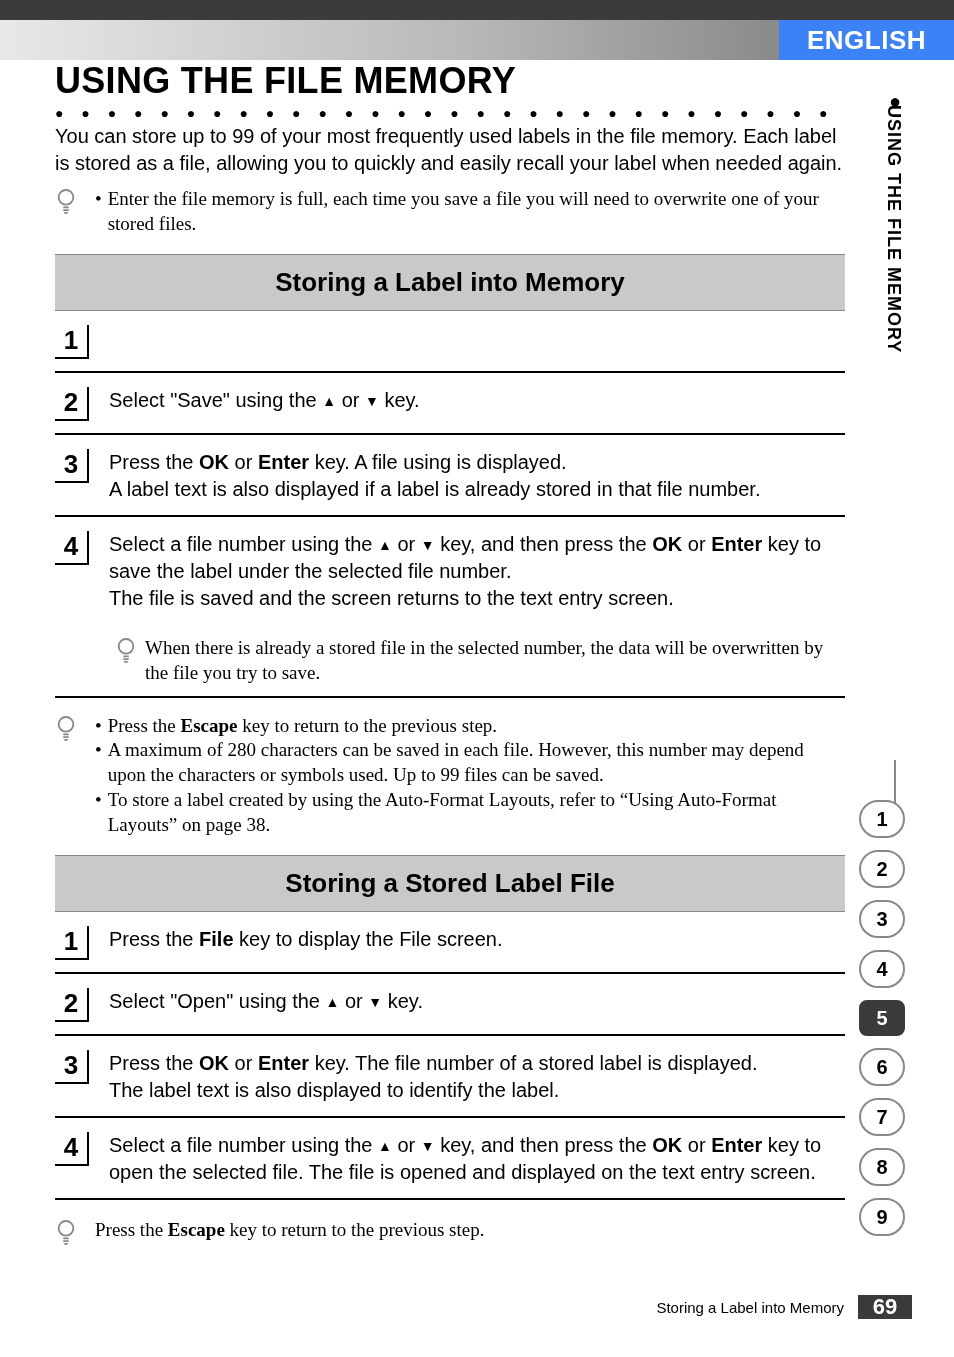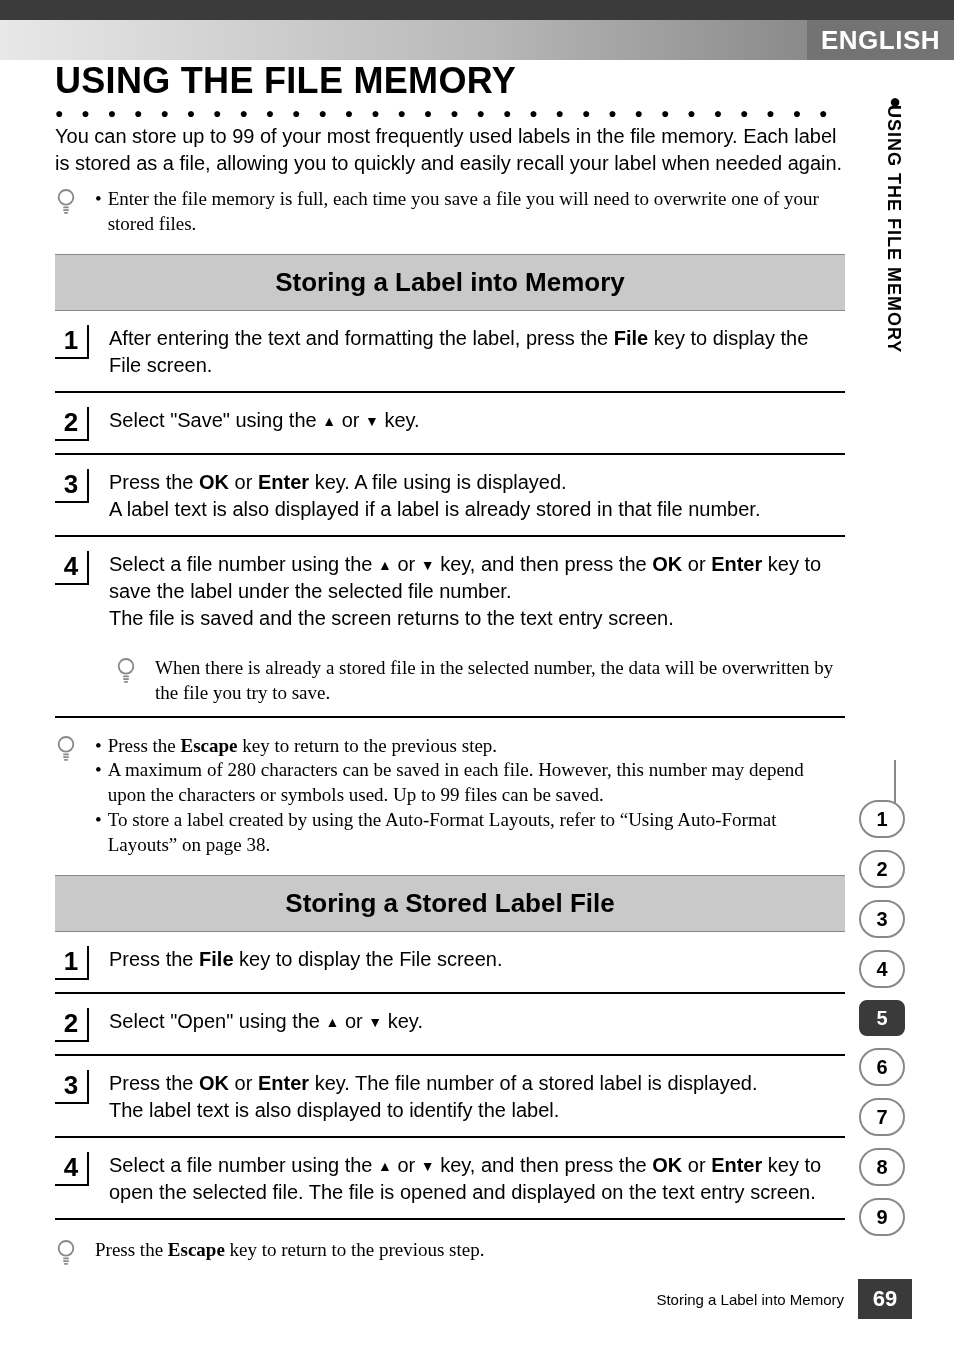--- a/index.html
+++ b/index.html
@@ -1,50 +1,50 @@
 <!DOCTYPE html>
 <html><head>
 <meta charset="utf-8">
 <style>
   * { box-sizing: border-box; margin: 0; padding: 0; }
   html, body { width: 954px; height: 1357px; font-family: Arial, Helvetica, sans-serif; background: #fff; color: #000; }
   .page { position: relative; width: 954px; height: 1357px; }
   .top-strip { height: 20px; background: #3b3b3b; }
   .header-row { display: flex; height: 40px; }
   .header-gradient { flex: 1; background: linear-gradient(to right, #e8e8e8 0%, #b8b8b8 60%, #8a8a8a 100%); }
-  .header-lang { width: 147px; background: #737373; color: #fff; font-weight: 900; font-size: 26px; display: flex; align-items: center; justify-content: center; letter-spacing: 0.5px; }
+  .header-lang { width: 175px; background: #3b82f6; color: #fff; font-weight: 900; font-size: 26px; display: flex; align-items: center; justify-content: center; letter-spacing: 0.5px; }
   .content { position: absolute; left: 55px; top: 60px; width: 790px; }
   .title { font-size: 36px; font-weight: 700; letter-spacing: 0.3px; }
   .dots { color: #000; letter-spacing: 7px; font-size: 14px; margin-top: 3px; overflow: hidden; white-space: nowrap; }
   .intro { font-size: 20px; line-height: 1.35; margin-top: 2px; }
   .note-block { display: flex; gap: 12px; margin-top: 10px; align-items: flex-start; }
   .bulb { flex: 0 0 28px; }
   .bulb svg { width: 22px; height: 28px; }
   .note-items { flex: 1; font-family: Georgia, 'Times New Roman', serif; font-size: 19px; line-height: 1.3; }
   .note-items .bullet { display: flex; gap: 6px; }
   .note-items .bullet .dot { flex: 0 0 auto; }
   .section-head { background: #c9c9c9; text-align: center; font-weight: 700; font-size: 26px; padding: 12px 0; margin-top: 18px; border-top: 1px solid #888; border-bottom: 1px solid #888; }
   .step { display: flex; gap: 18px; margin-top: 14px; padding-bottom: 8px; }
   .step-num-wrap { flex: 0 0 36px; }
   .step-num { width: 34px; border-bottom: 2px solid #000; border-right: 2px solid #000; font-size: 26px; font-weight: 700; text-align: center; line-height: 30px; padding-bottom: 2px; }
   .step-body { flex: 1; font-size: 20px; line-height: 1.35; }
   .step-body b { font-weight: 700; }
   .tri { display: inline-block; font-size: 14px; vertical-align: 1px; }
   .step-rule { border: 0; border-top: 2px solid #000; margin: 4px 0 0 0; }
-  .sub-note { margin: 16px 0 10px 60px; display: flex; gap: 12px; align-items: flex-start; }
+  .sub-note { margin: 16px 0 10px 60px; display: flex; gap: 2px; align-items: flex-start; }
   .sub-note .note-items { font-family: Georgia, 'Times New Roman', serif; font-size: 19px; }
   .sidebar-text { position: absolute; right: 50px; top: 105px; writing-mode: vertical-rl; font-size: 18px; font-weight: 800; letter-spacing: 1px; }
   .sidebar-bullet { position: absolute; right: 53px; top: 90px; font-size: 20px; }
   .page-tabs { position: absolute; right: 36px; top: 800px; width: 72px; }
   .tab-stem { position: absolute; right: 58px; top: 760px; width: 2px; height: 58px; background: #888; }
   .tab { width: 46px; height: 38px; border: 2px solid #888; border-radius: 19px; display: flex; align-items: center; justify-content: center; font-weight: 900; font-size: 20px; margin-bottom: 12px; background: #fff; margin-left: 13px; }
   .tab.active { background: #3a3a3a; color: #fff; border-color: #3a3a3a; border-radius: 8px; height: 36px; }
   .footer { position: absolute; bottom: 38px; width: 954px; display: flex; align-items: center; }
   .footer-title { flex: 1; text-align: right; font-size: 15px; padding-right: 14px; }
-  .page-num { width: 54px; height: 40px; background: #3a3a3a; color: #fff; font-weight: 800; font-size: 22px; display: flex; align-items: center; justify-content: center; margin-right: 42px; }
+  .page-num { width: 54px; height: 24px; background: #3a3a3a; color: #fff; font-weight: 800; font-size: 22px; display: flex; align-items: center; justify-content: center; margin-right: 42px; }
 </style>
 </head>
 <body>
 <div class="page">
 
 <div class="top-strip"></div>
 <div class="header-row">
   <div class="header-gradient"></div>
   <div class="header-lang">ENGLISH</div>
 </div>
@@ -71,21 +71,20 @@
           </div>
     </div>
   </div>
 
   <div class="section-head">Storing a Label into Memory</div>
 
   <div class="step">
     <div class="step-num-wrap">
           <div class="step-num">1</div>
         </div>
-    <div class="step-body"><span>After entering the text and formatting the label, press the </span><b>File</b><span> key to display the File screen.</span></div>
   </div>
   <hr class="step-rule">
 
   <div class="step">
     <div class="step-num-wrap">
           <div class="step-num">2</div>
         </div>
     <div class="step-body"><span>Select "Save" using the </span><span class="tri">▲</span><span> or </span><span class="tri">▼</span><span> key.</span></div>
   </div>
   <hr class="step-rule">

